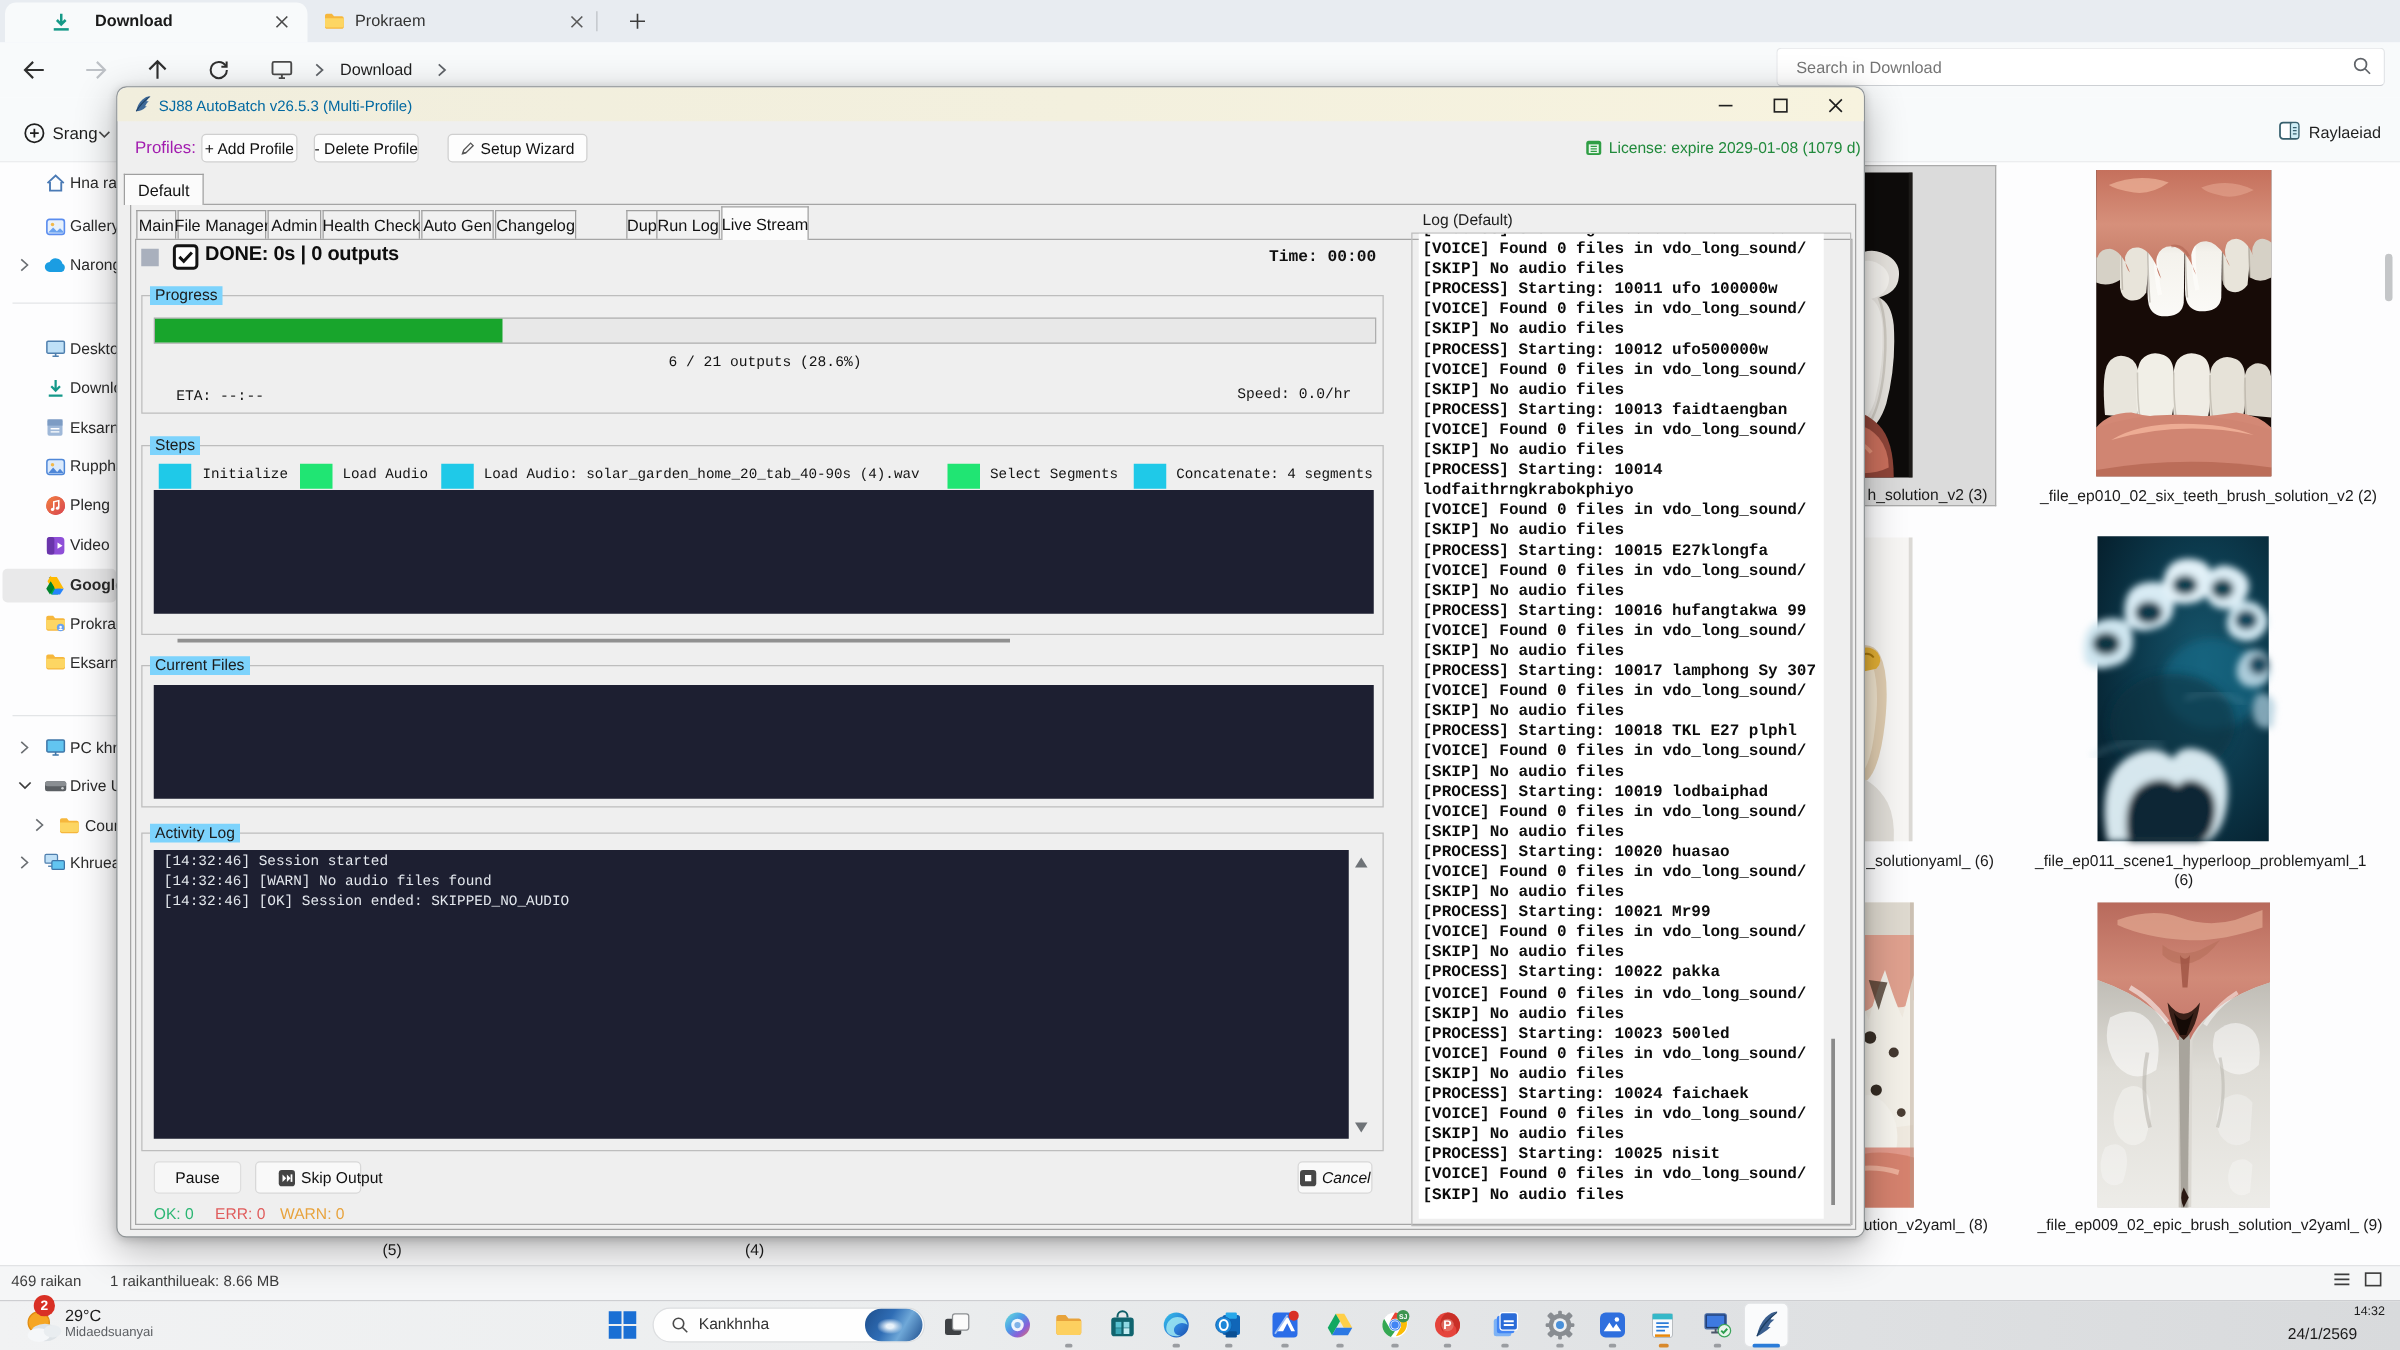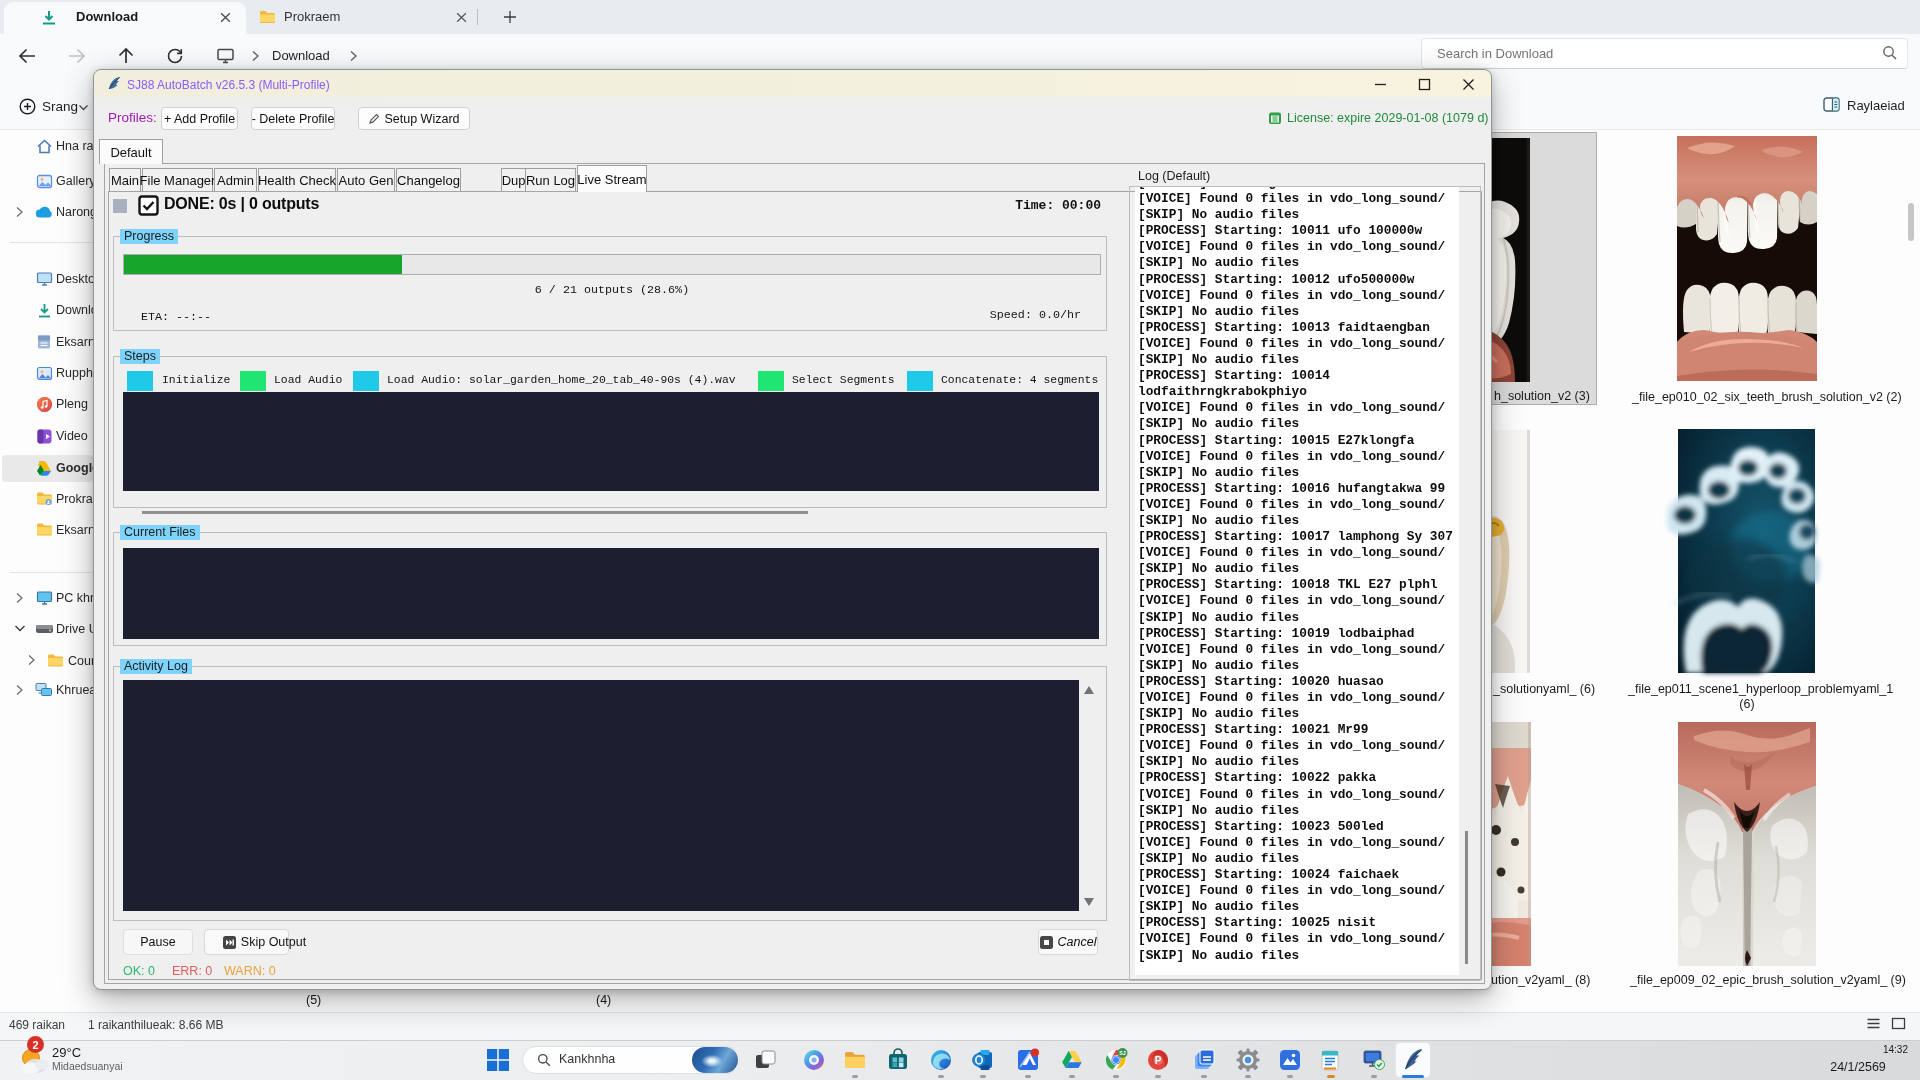--- a/index.html
+++ b/index.html
@@ -400,21 +400,21 @@
     <rect x="1.5" y="2.5" width="12" height="10" fill="none" stroke="#3c3c3c" stroke-width="1.3"></rect>
   </svg>
 
 <div id="app" class="a" style="left:93px;top:69px;width:1399px;height:921px;background:#efefef;border:1px solid #8f9496;border-radius:8px;box-shadow:0 10px 32px rgba(0,0,0,.30),0 2px 8px rgba(0,0,0,.18);">
 
 <div class="a" style="left:0;top:0;width:1397px;height:27px;background:linear-gradient(90deg,#f1eedd 0%,#f3f0de 55%,#f7f3df 100%);border-radius:8px 8px 0 0;"></div>
 <svg class="a" style="left:13px;top:6px" width="15" height="15" viewBox="0 0 15 15">
       <path d="M2 13 Q3 7 7 3.5 Q10.5 .5 13.5 1 Q11 2.5 10 5 L12 5 Q10 6.5 9 9 L10.5 9 Q8.5 11 6 12.2 Q4 13 2 13 Z" fill="#3f6a99"></path>
       <path d="M2 13 Q5.5 7 12.5 1.5" stroke="#1d3f63" stroke-width=".9" fill="none"></path>
     </svg>
-<div class="a" style="left:33px;top:8px;font-size:12px;color:#8b5cf6;">SJ88 AutoBatch v26.5.3 (Multi-Profile)</div>
+<div class="a" style="left:33px;top:8px;font-size:12px;color:#0369a1;">SJ88 AutoBatch v26.5.3 (Multi-Profile)</div>
 <svg class="a" style="left:1280px;top:8px" width="13" height="13" viewBox="0 0 13 13">
       <path d="M1 6.5h11" stroke="#1f1f1f" stroke-width="1.3"></path>
     </svg>
 <svg class="a" style="left:1324px;top:8px" width="13" height="13" viewBox="0 0 13 13">
       <rect x="1.5" y="1.5" width="10" height="10" fill="none" stroke="#1f1f1f" stroke-width="1.3"></rect>
     </svg>
 <svg class="a" style="left:1368px;top:8px" width="13" height="13" viewBox="0 0 13 13">
       <path d="M1.5 1.5l10 10M11.5 1.5l-10 10" stroke="#1f1f1f" stroke-width="1.3"></path>
     </svg>
 
@@ -479,20 +479,23 @@
 <div class="dark" style="left:29px;top:201px;width:976px;height:99px;"></div>
 <div class="a" style="left:48px;top:320px;width:666px;height:3px;background:#909090;"></div>
 
 <div class="lf" style="left:19px;top:341px;width:994px;height:114px;"></div>
 <div class="lfl" style="left:26px;top:334px;">Current Files</div>
 <div class="dark" style="left:29px;top:357px;width:976px;height:91px;"></div>
 
 <div class="lf" style="left:19px;top:475px;width:994px;height:255px;"></div>
 <div class="lfl" style="left:26px;top:468px;">Activity Log</div>
 <div class="dark" style="left:29px;top:489px;width:956px;height:231px;"></div>
+<div class="a mono" style="left:37px;top:491px;font-size:11.5px;line-height:16px;color:#e4e8ee;white-space:pre;">[14:32:46] Session started
+[14:32:46] [WARN] No audio files found
+[14:32:46] [OK] Session ended: SKIPPED_NO_AUDIO</div>
 <svg class="a" style="left:987px;top:492px" width="16" height="14" viewBox="0 0 16 14">
         <path d="M8 3l5 8H3z" fill="#6f7377"></path>
       </svg>
 <svg class="a" style="left:987px;top:704px" width="16" height="14" viewBox="0 0 16 14">
         <path d="M8 11L3 3h10z" fill="#6f7377"></path>
       </svg>
 
 <div class="btn" style="left:29px;top:738px;width:70px;height:26px;background:#f7f7f7;border-color:#dedede;font-size:12.5px;">Pause</div>
 <div class="btn" style="left:110px;top:738px;width:85px;height:26px;background:#f9f9f9;border-color:#d8d8d8;font-size:12.5px;padding-left:36px;"><svg width="13" height="13" viewBox="0 0 13 13" style="position:static;margin-right:5px;">
           <rect width="13" height="13" rx="2.5" fill="#444"></rect>

